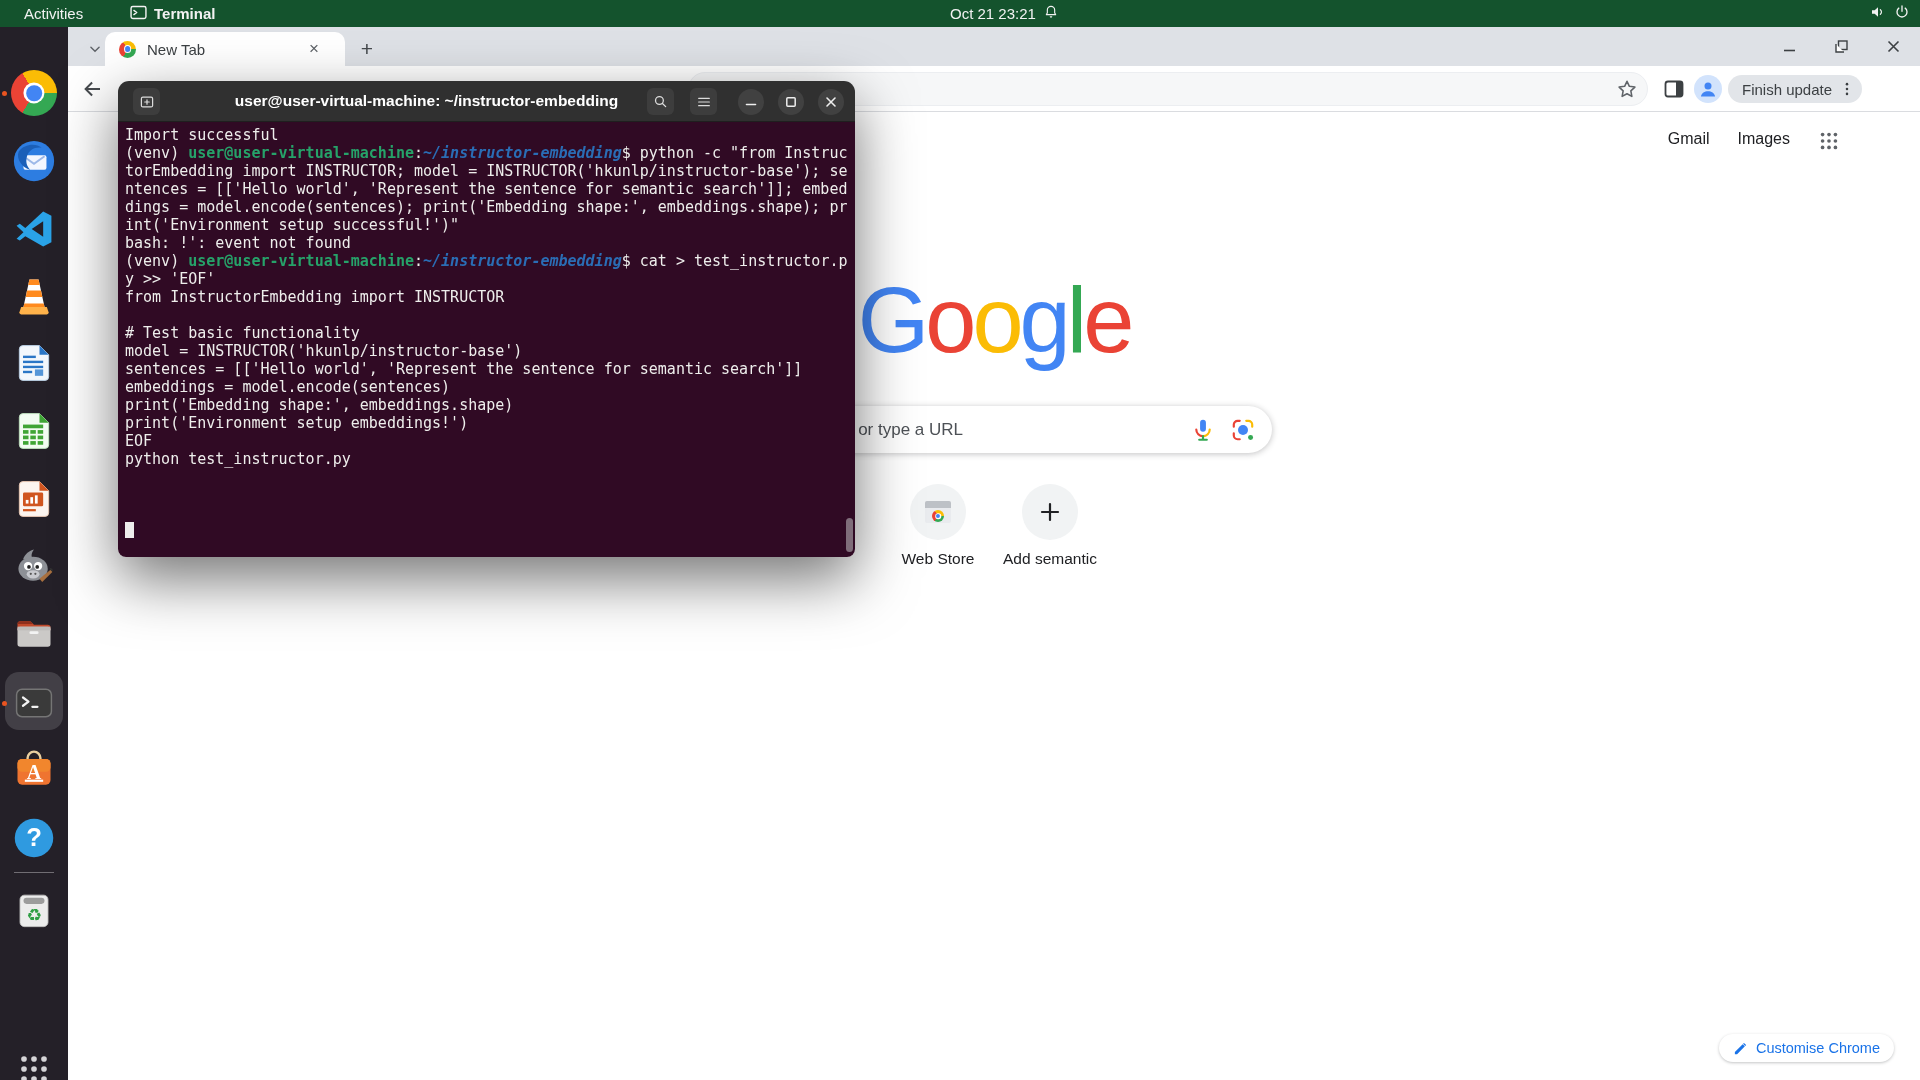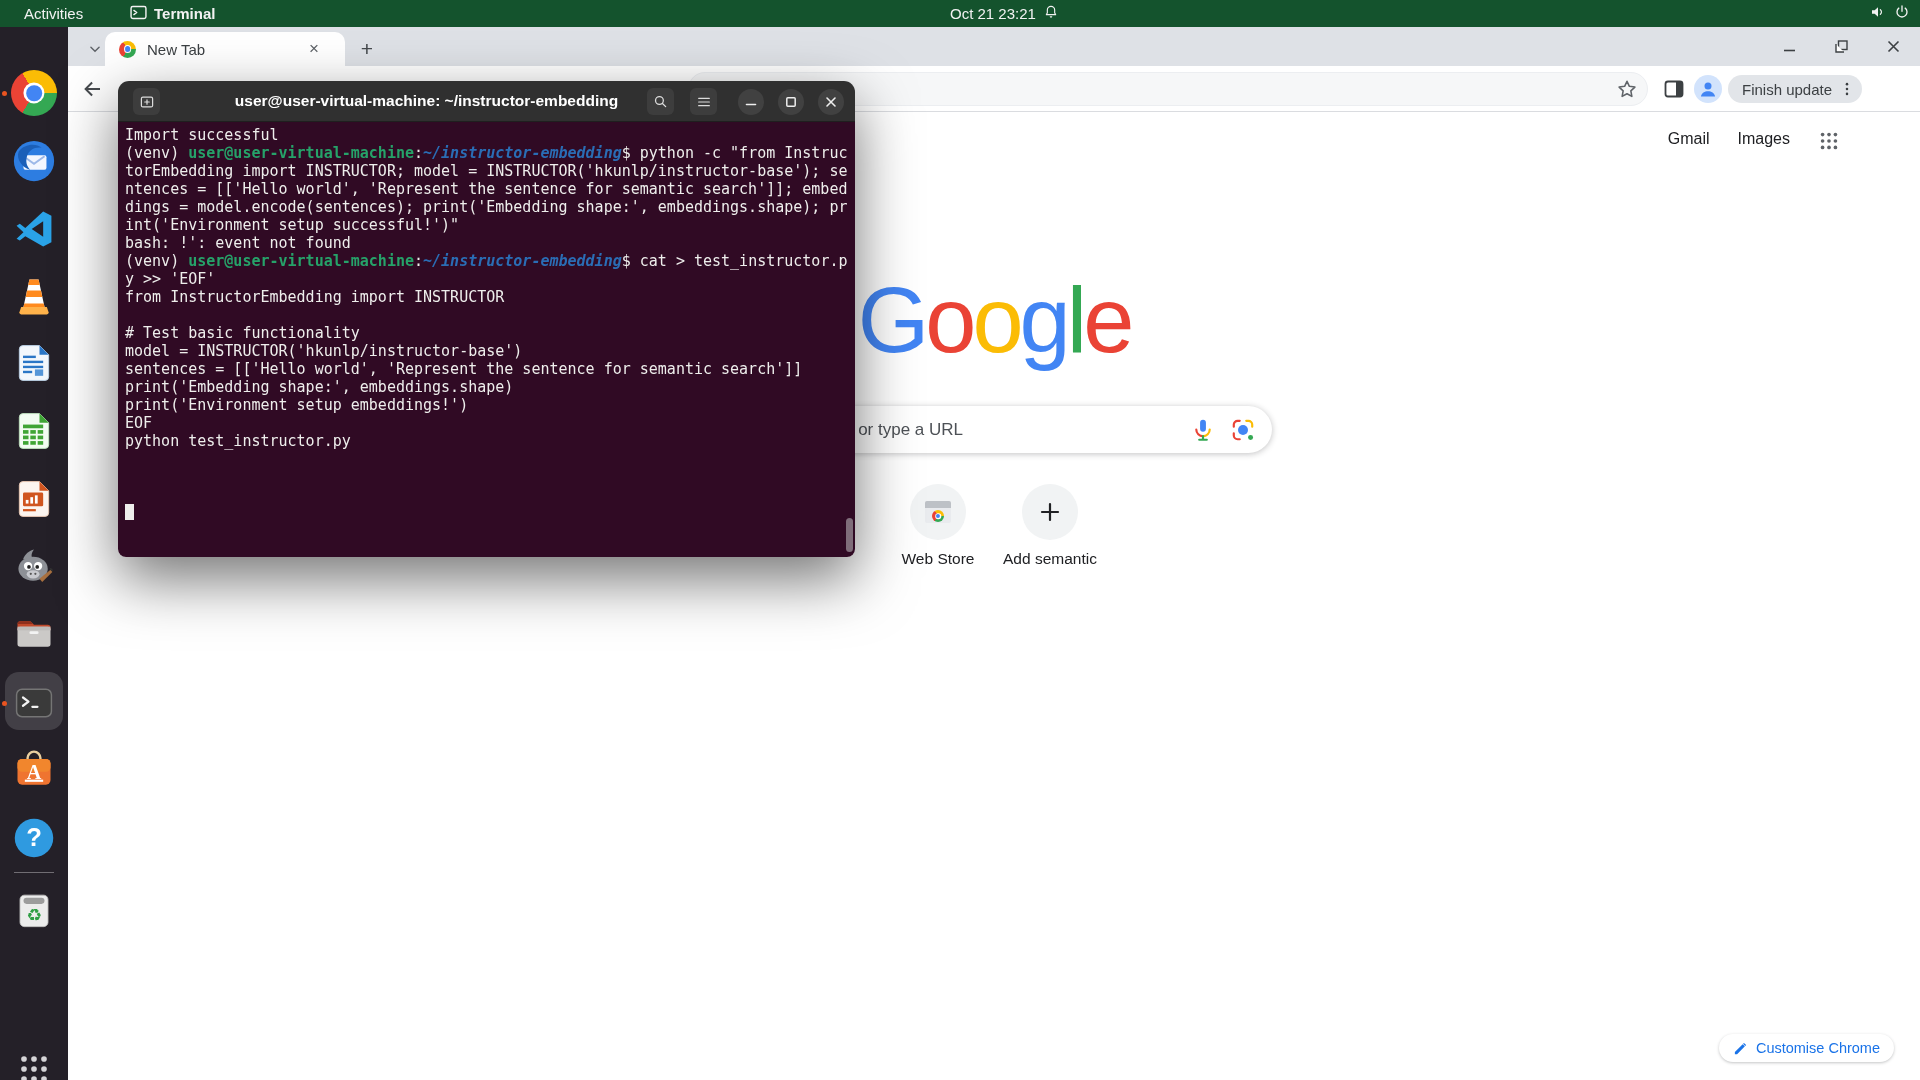--- a/index.html
+++ b/index.html
@@ -448,20 +448,21 @@
       <div class="t-line"><span>dings = model.encode(sentences); print('Embedding shape:', embeddings.shape); pr</span></div>
       <div class="t-line"><span>int('Environment setup successful!')"</span></div>
       <div class="t-line"><span>bash: !': event not found</span></div>
       <div class="t-line"><span>(venv) </span><span class="t-green">user@user-virtual-machine</span><span>:</span><span class="t-blue">~/instructor-embedding</span><span>$ cat &gt; test_instructor.p</span></div>
       <div class="t-line"><span>y &gt;&gt; 'EOF'</span></div>
       <div class="t-line"><span>from InstructorEmbedding import INSTRUCTOR</span></div>
       <div class="t-line"></div>
       <div class="t-line"><span># Test basic functionality</span></div>
       <div class="t-line"><span>model = INSTRUCTOR('hkunlp/instructor-base')</span></div>
       <div class="t-line"><span>sentences = [['Hello world', 'Represent the sentence for semantic search']]</span></div>
+      <div class="t-line"><span>embeddings = model.encode(sentences)</span></div>
       <div class="t-line"><span>print('Embedding shape:', embeddings.shape)</span></div>
       <div class="t-line"><span>print('Environment setup embeddings!')</span></div>
       <div class="t-line"><span>EOF</span></div>
       <div class="t-line"><span>python test_instructor.py</span></div>
       <div class="t-line"></div>
       <div class="t-line"></div>
       <div class="t-line"></div>
       <div class="t-line"><span class="t-cursor"></span></div>
     </div>
   <div id="term-scrollthumb"></div>

